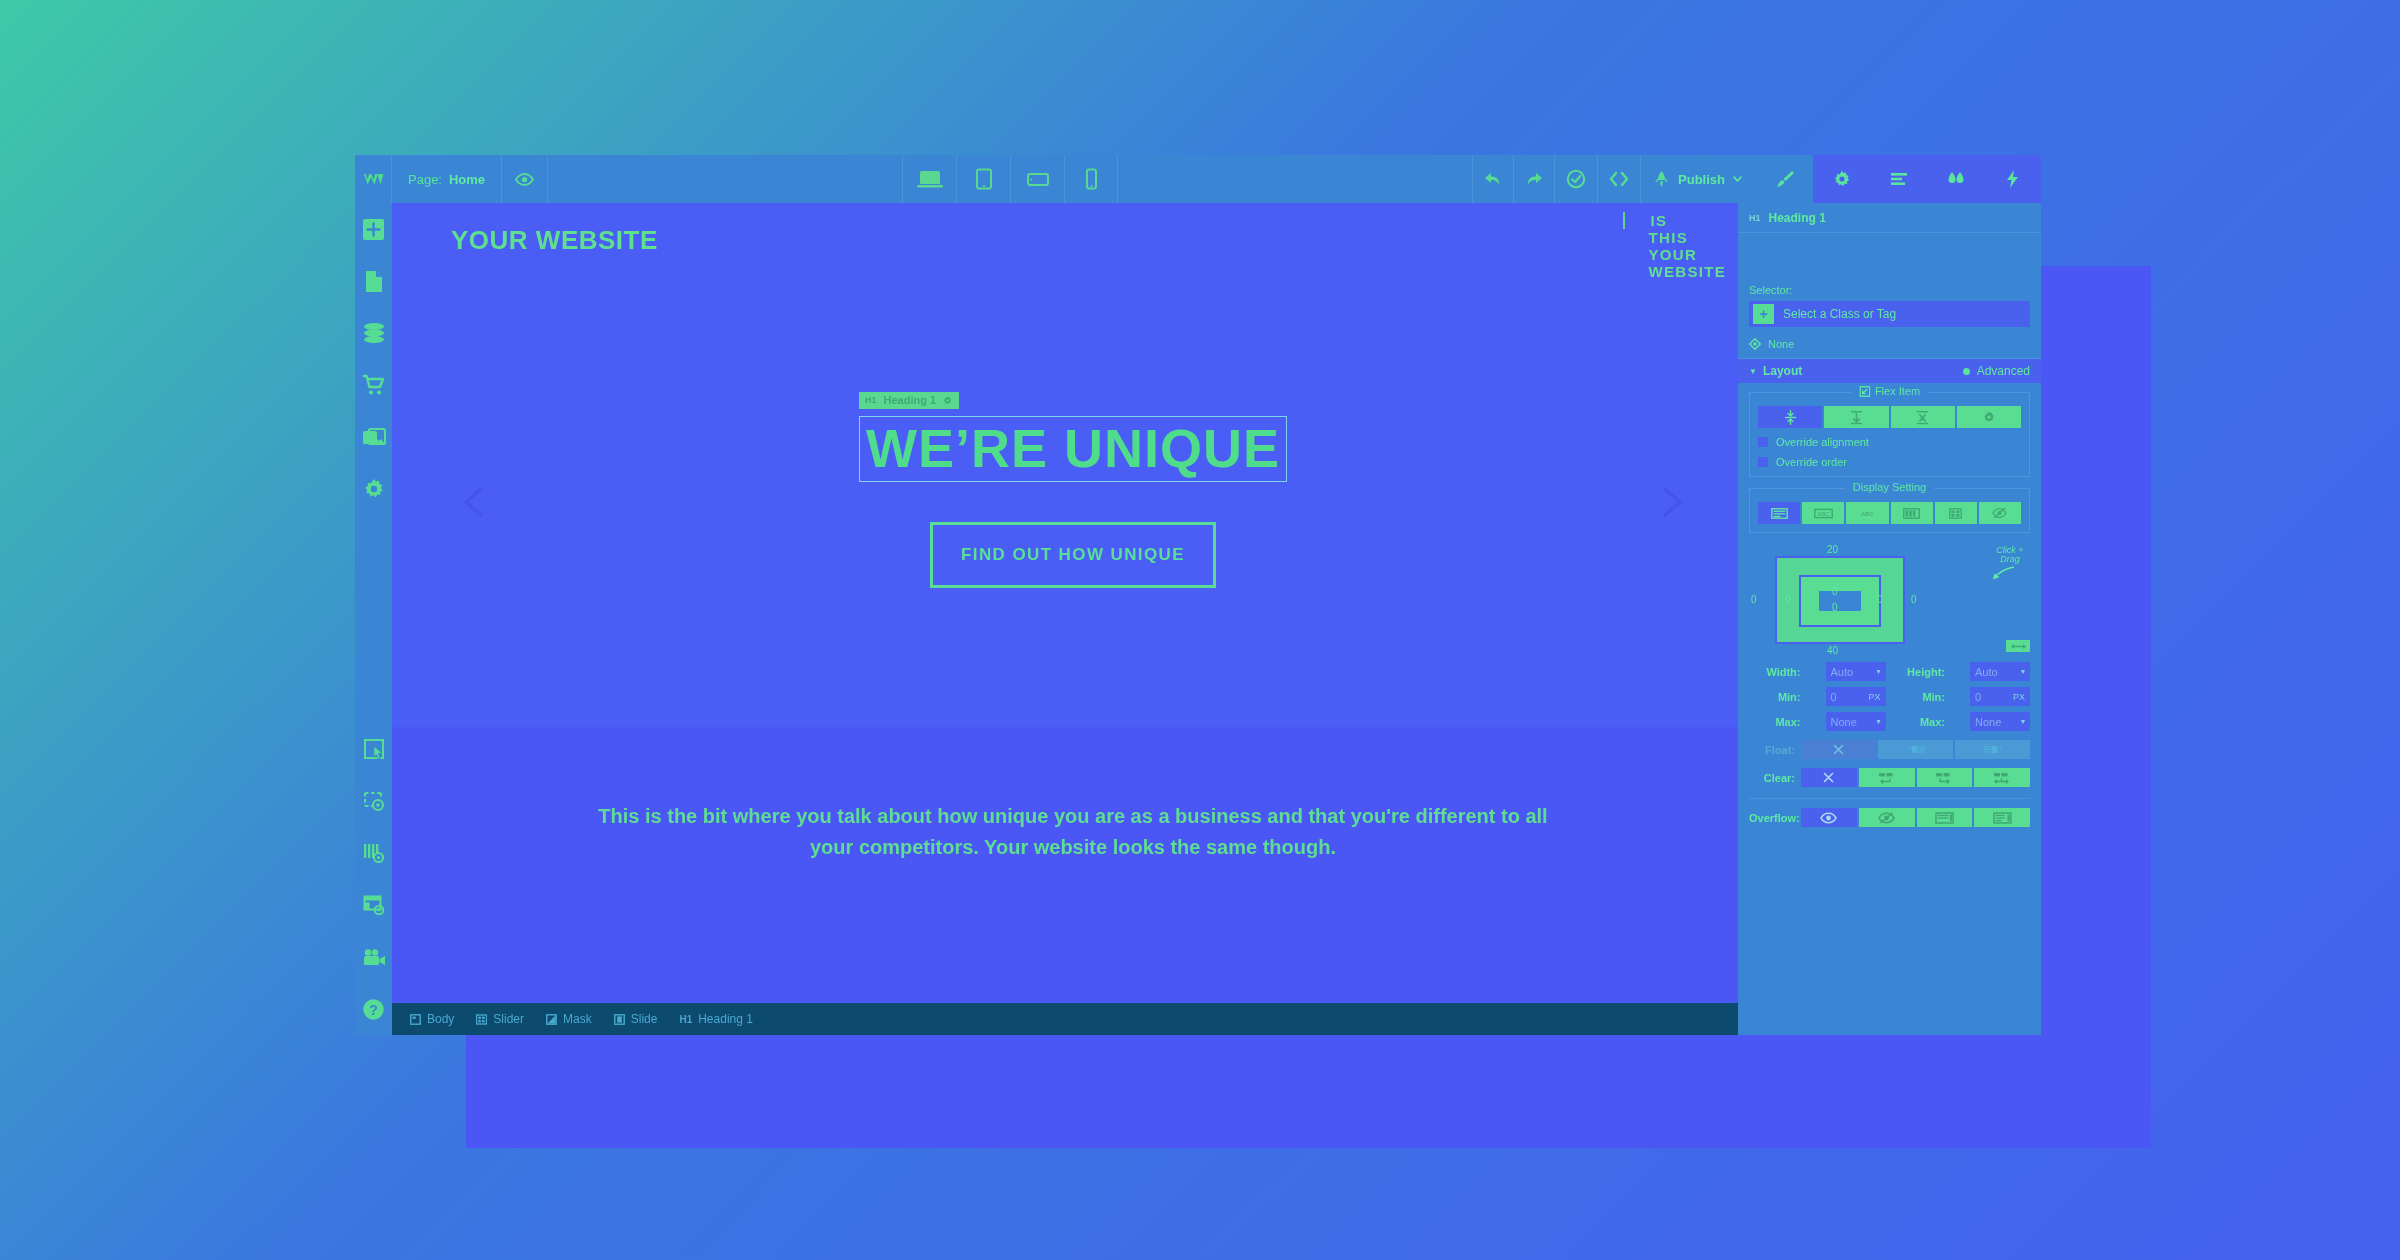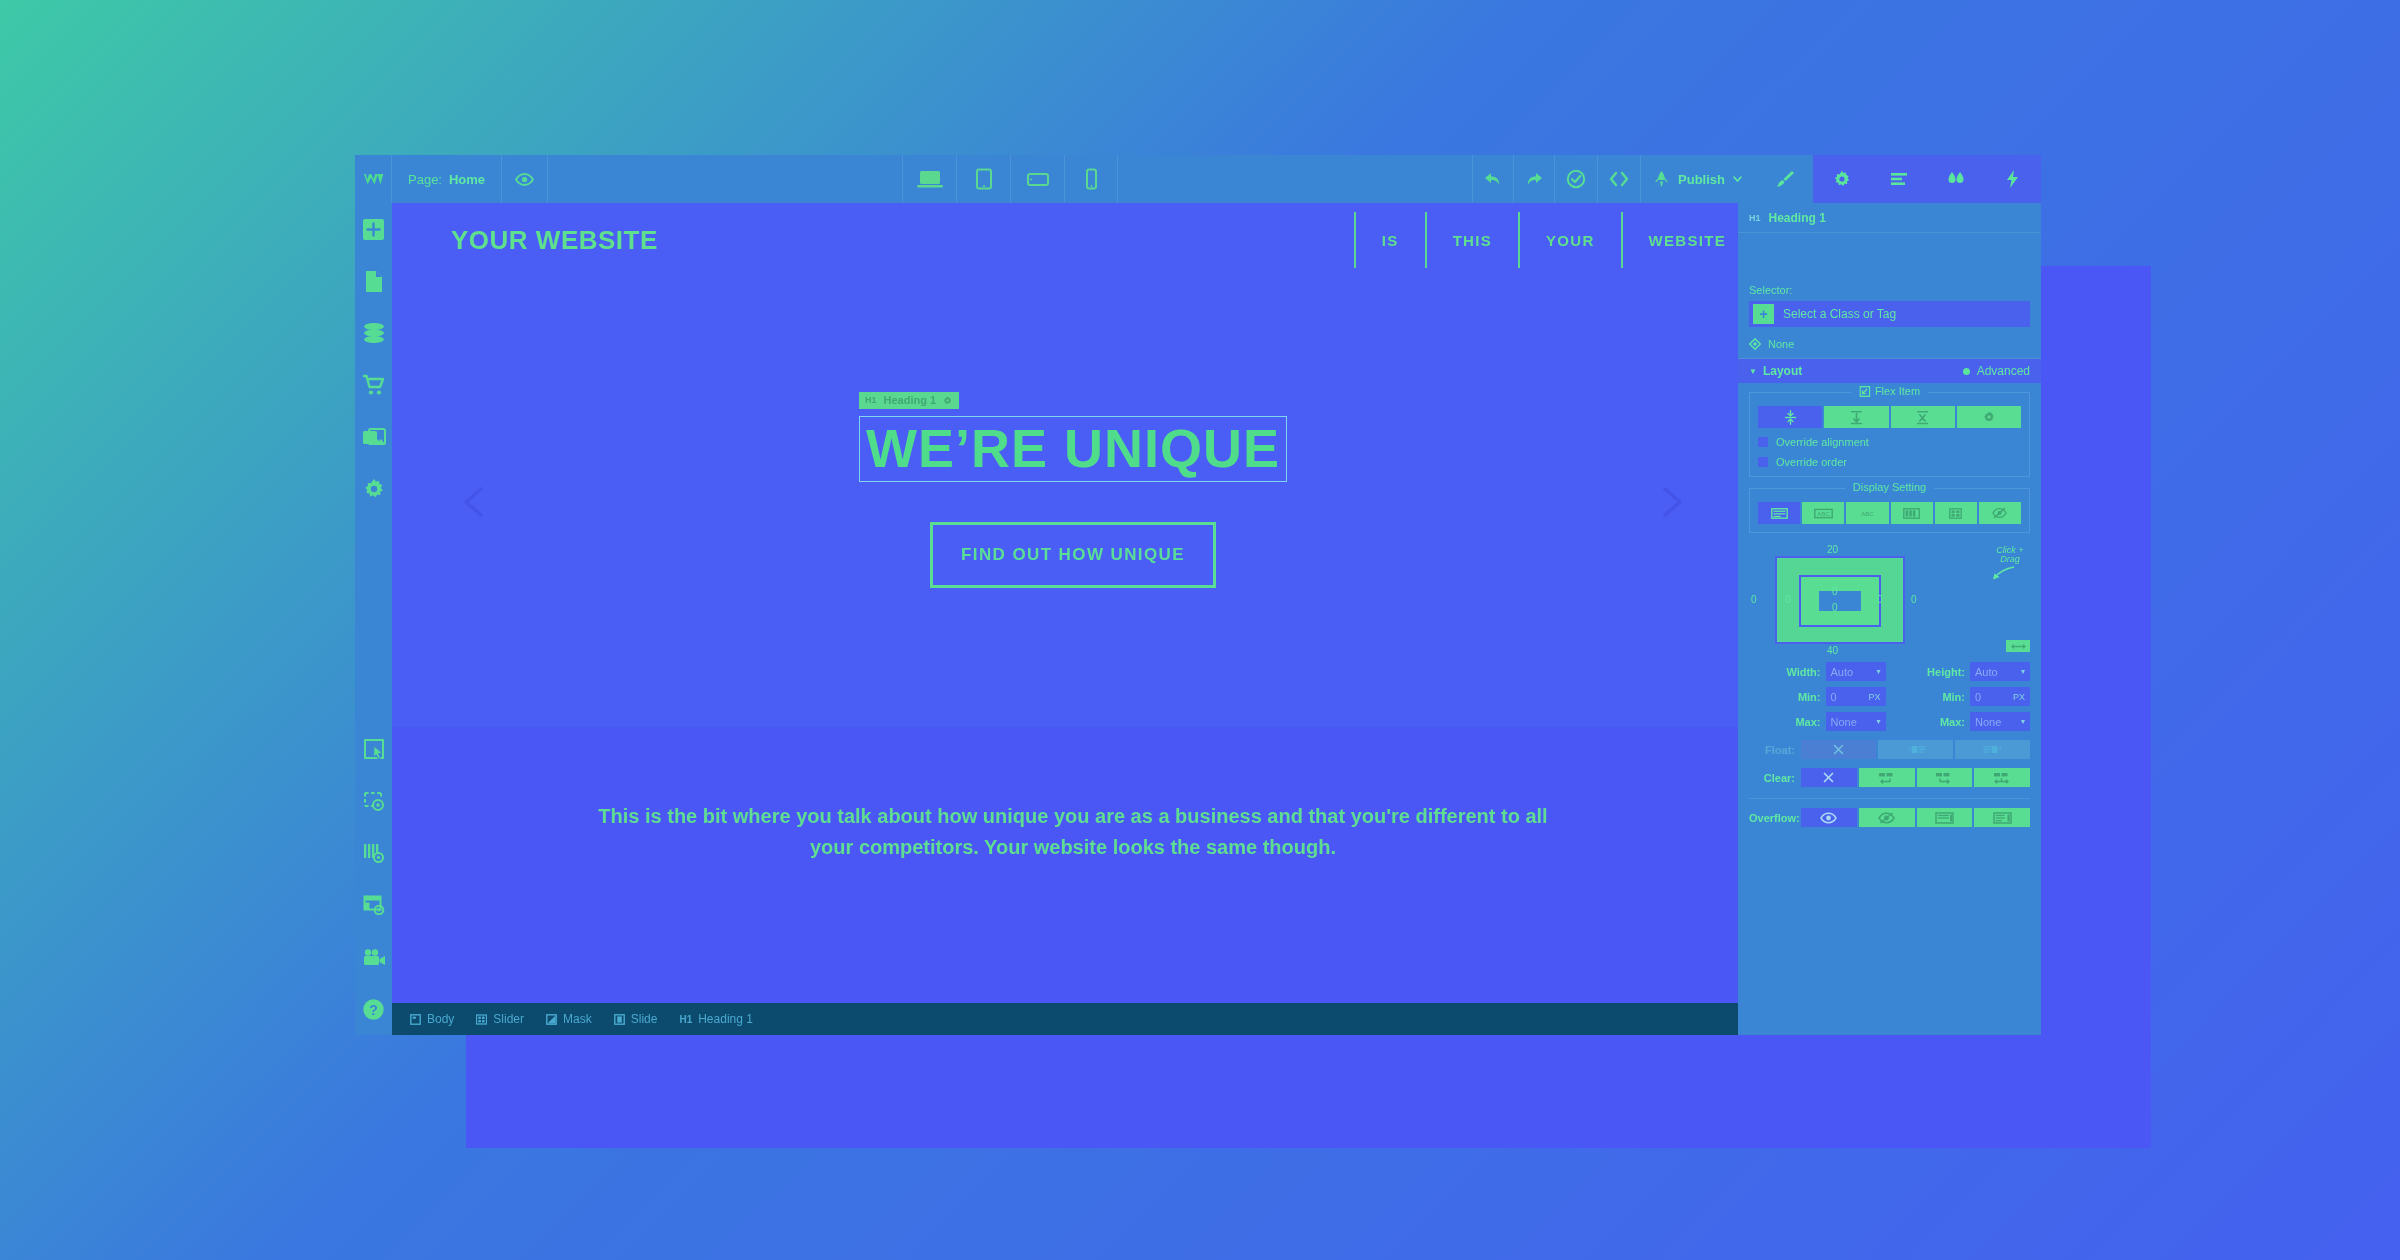--- a/index.html
+++ b/index.html
@@ -90,21 +90,21 @@
     width: 1362px; height: 832px;
     background: #4a57f5; overflow: hidden;
   }
   .site-nav {
     height: 74px; background: #4a5df4;
     display: flex; align-items: center; padding: 0 0 0 59px;
   }
   .site-logo {
     color: #5fe08e; font-size: 26px; font-weight: bold; letter-spacing: .5px;
   }
-  .site-links { margin-left: auto; display: flex; align-items: stretch; height: 56px; }
+  .site-links { margin-left: auto; display: flex; align-items: stretch; height: 56px; flex-direction: column; }
   .site-link {
     display: flex; align-items: center; padding: 0 26px;
     color: #5fe08e; font-size: 15px; font-weight: bold; letter-spacing: 1.3px;
     border-right: 2px solid #5ad890;
   }
   .site-link:first-child { border-left: 2px solid #5ad890; }
 
   .hero {
     height: 450px; background: #4a5df4; position: relative;
     display: flex; flex-direction: column; align-items: center; justify-content: center;
@@ -247,21 +247,21 @@
     position: absolute; right: 0; bottom: 4px; width: 24px; height: 12px;
     background: #58dd93; display: flex; align-items: center; justify-content: center;
   }
 
   .sizerow { display: flex; gap: 8px; margin-top: 6px; }
   .sizecol { flex: 1; display: flex; align-items: center; gap: 5px; justify-content: flex-end; }
   .sizecol .k { font-size: 11px; font-weight: bold; white-space: nowrap; }
   .inputbox {
     width: 60px; height: 19px; background: #4a61ee;
     display: flex; align-items: center; padding: 0 5px;
-    font-size: 11px; color: #89a9f2;
+    font-size: 11px; color: #89a9f2; margin-left: 20px;
   }
   .inputbox .unit { margin-left: auto; font-size: 9px; color: #7fd2e2; }
   .inputbox .car { margin-left: auto; font-size: 8px; color: #7fd2e2; }
 
   .proprow { display: flex; align-items: center; gap: 6px; margin-top: 9px; }
   .proprow .k { width: 46px; text-align: right; font-size: 11px; font-weight: bold; }
   .proprow.dim .k { color: #57a8d8; }
   .proprow .segs { flex: 1; display: flex; gap: 2px; }
   .proprow .seg { height: 19px; }
   .proprow.dim .seg { background: #4b9ad6; }

